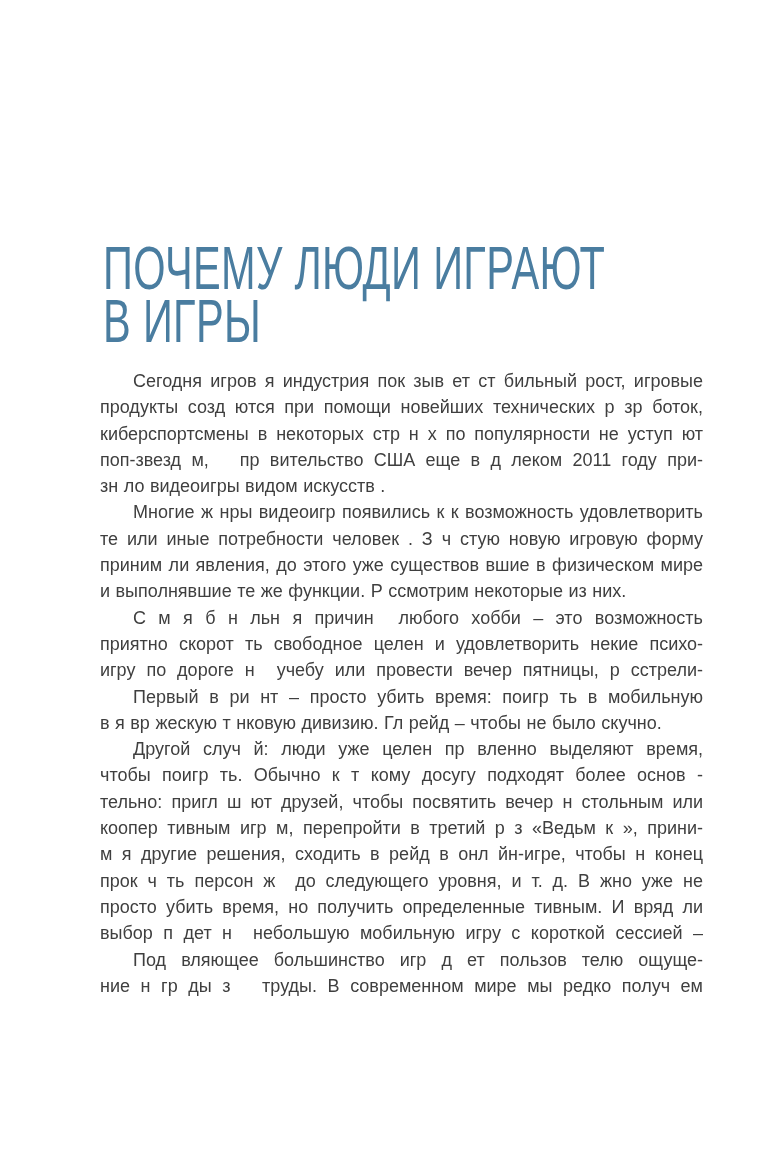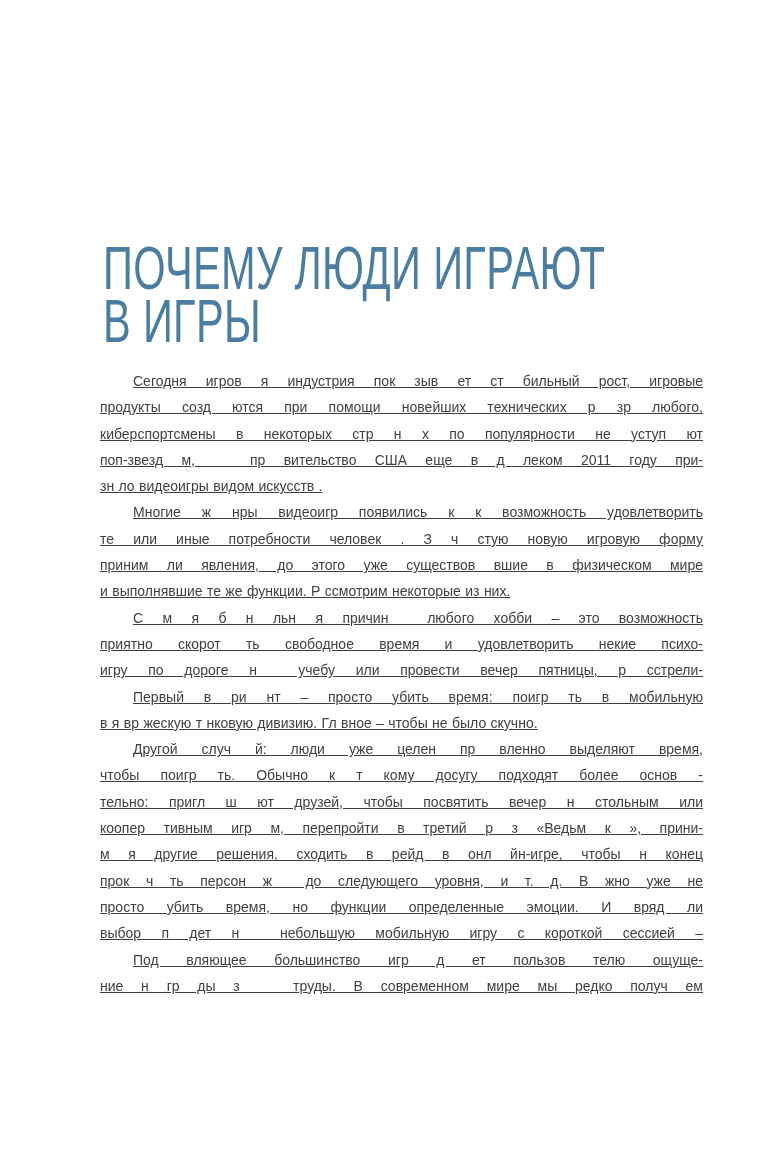--- a/index.html
+++ b/index.html
@@ -34,76 +34,75 @@
     letter-spacing:0.5px;
   }
   .body-text{
     position:absolute;
     left:100px;top:368px;
     width:603px;
     color:var(--body-text);
   }
   .paragraph{margin:0;}
   .line{
-    font-size:14px;
+    font-size:18px;
     line-height:26.3px;
     text-align:justify;
     text-align-last:justify;
     word-spacing:0.5px;
-    text-decoration:underline;
   }
   .line.first{text-indent:33px;}
   .line.last{text-align:center;text-align-last:left;}
 </style>
 </head>
 <body>
 
 <div class="page">
 
   <div class="chapter-title">
     <div class="title-line">ПОЧЕМУ ЛЮДИ ИГРАЮТ</div>
     <div class="title-line">В ИГРЫ</div>
   </div>
 
   <div class="body-text">
 
     <div class="paragraph">
       <div class="line first">Сегодня игров я индустрия пок зыв ет ст бильный рост, игровые</div>
-      <div class="line">продукты созд ются при помощи новейших технических р зр любого,</div>
+      <div class="line">продукты созд ются при помощи новейших технических р зр боток,</div>
       <div class="line">киберспортсмены в некоторых стр н х по популярности не уступ ют</div>
       <div class="line">поп-звезд м, &nbsp;&nbsp;пр вительство США еще в д леком 2011 году при-</div>
       <div class="line last">зн ло видеоигры видом искусств .</div>
     </div>
 
     <div class="paragraph">
       <div class="line first">Многие ж нры видеоигр появились к к возможность удовлетворить</div>
       <div class="line">те или иные потребности человек . З ч стую новую игровую форму</div>
       <div class="line">приним ли явления, до этого уже существов вшие в физическом мире</div>
       <div class="line last">и выполнявшие те же функции. Р ссмотрим некоторые из них.</div>
     </div>
 
     <div class="paragraph">
       <div class="line first">С м я б н льн я причин &nbsp;любого хобби – это возможность</div>
-      <div class="line">приятно скорот ть свободное время и удовлетворить некие психо-</div>
+      <div class="line">приятно скорот ть свободное целен и удовлетворить некие психо-</div>
     </div>
 
     <div class="paragraph">
       <div class="line">игру по дороге н &nbsp;учебу или провести вечер пятницы, р сстрели-</div>
       <div class="line first">Первый в ри нт – просто убить время: поигр ть в мобильную</div>
-      <div class="line last">в я вр жескую т нковую дивизию. Гл вное – чтобы не было скучно.</div>
+      <div class="line last">в я вр жескую т нковую дивизию. Гл рейд – чтобы не было скучно.</div>
     </div>
 
     <div class="paragraph">
       <div class="line first">Другой случ й: люди уже целен пр вленно выделяют время,</div>
       <div class="line">чтобы поигр ть. Обычно к т кому досугу подходят более основ&nbsp;-</div>
       <div class="line">тельно: пригл ш ют друзей, чтобы посвятить вечер н стольным или</div>
       <div class="line">коопер тивным игр м, перепройти в третий р з «Ведьм к&nbsp;», прини-</div>
       <div class="line">м я другие решения, сходить в рейд в онл йн-игре, чтобы н конец</div>
       <div class="line">прок ч ть персон ж &nbsp;до следующего уровня, и т. д. В жно уже не</div>
-      <div class="line">просто убить время, но функции определенные эмоции. И вряд ли</div>
+      <div class="line">просто убить время, но получить определенные тивным. И вряд ли</div>
       <div class="line">выбор п дет н &nbsp;небольшую мобильную игру с короткой сессией –</div>
     </div>
 
     <div class="paragraph">
       <div class="line first">Под вляющее большинство игр д ет пользов телю ощуще-</div>
       <div class="line">ние н гр ды з &nbsp;&nbsp;труды. В современном мире мы редко получ ем</div>
     </div>
 
   </div>
 </div>

